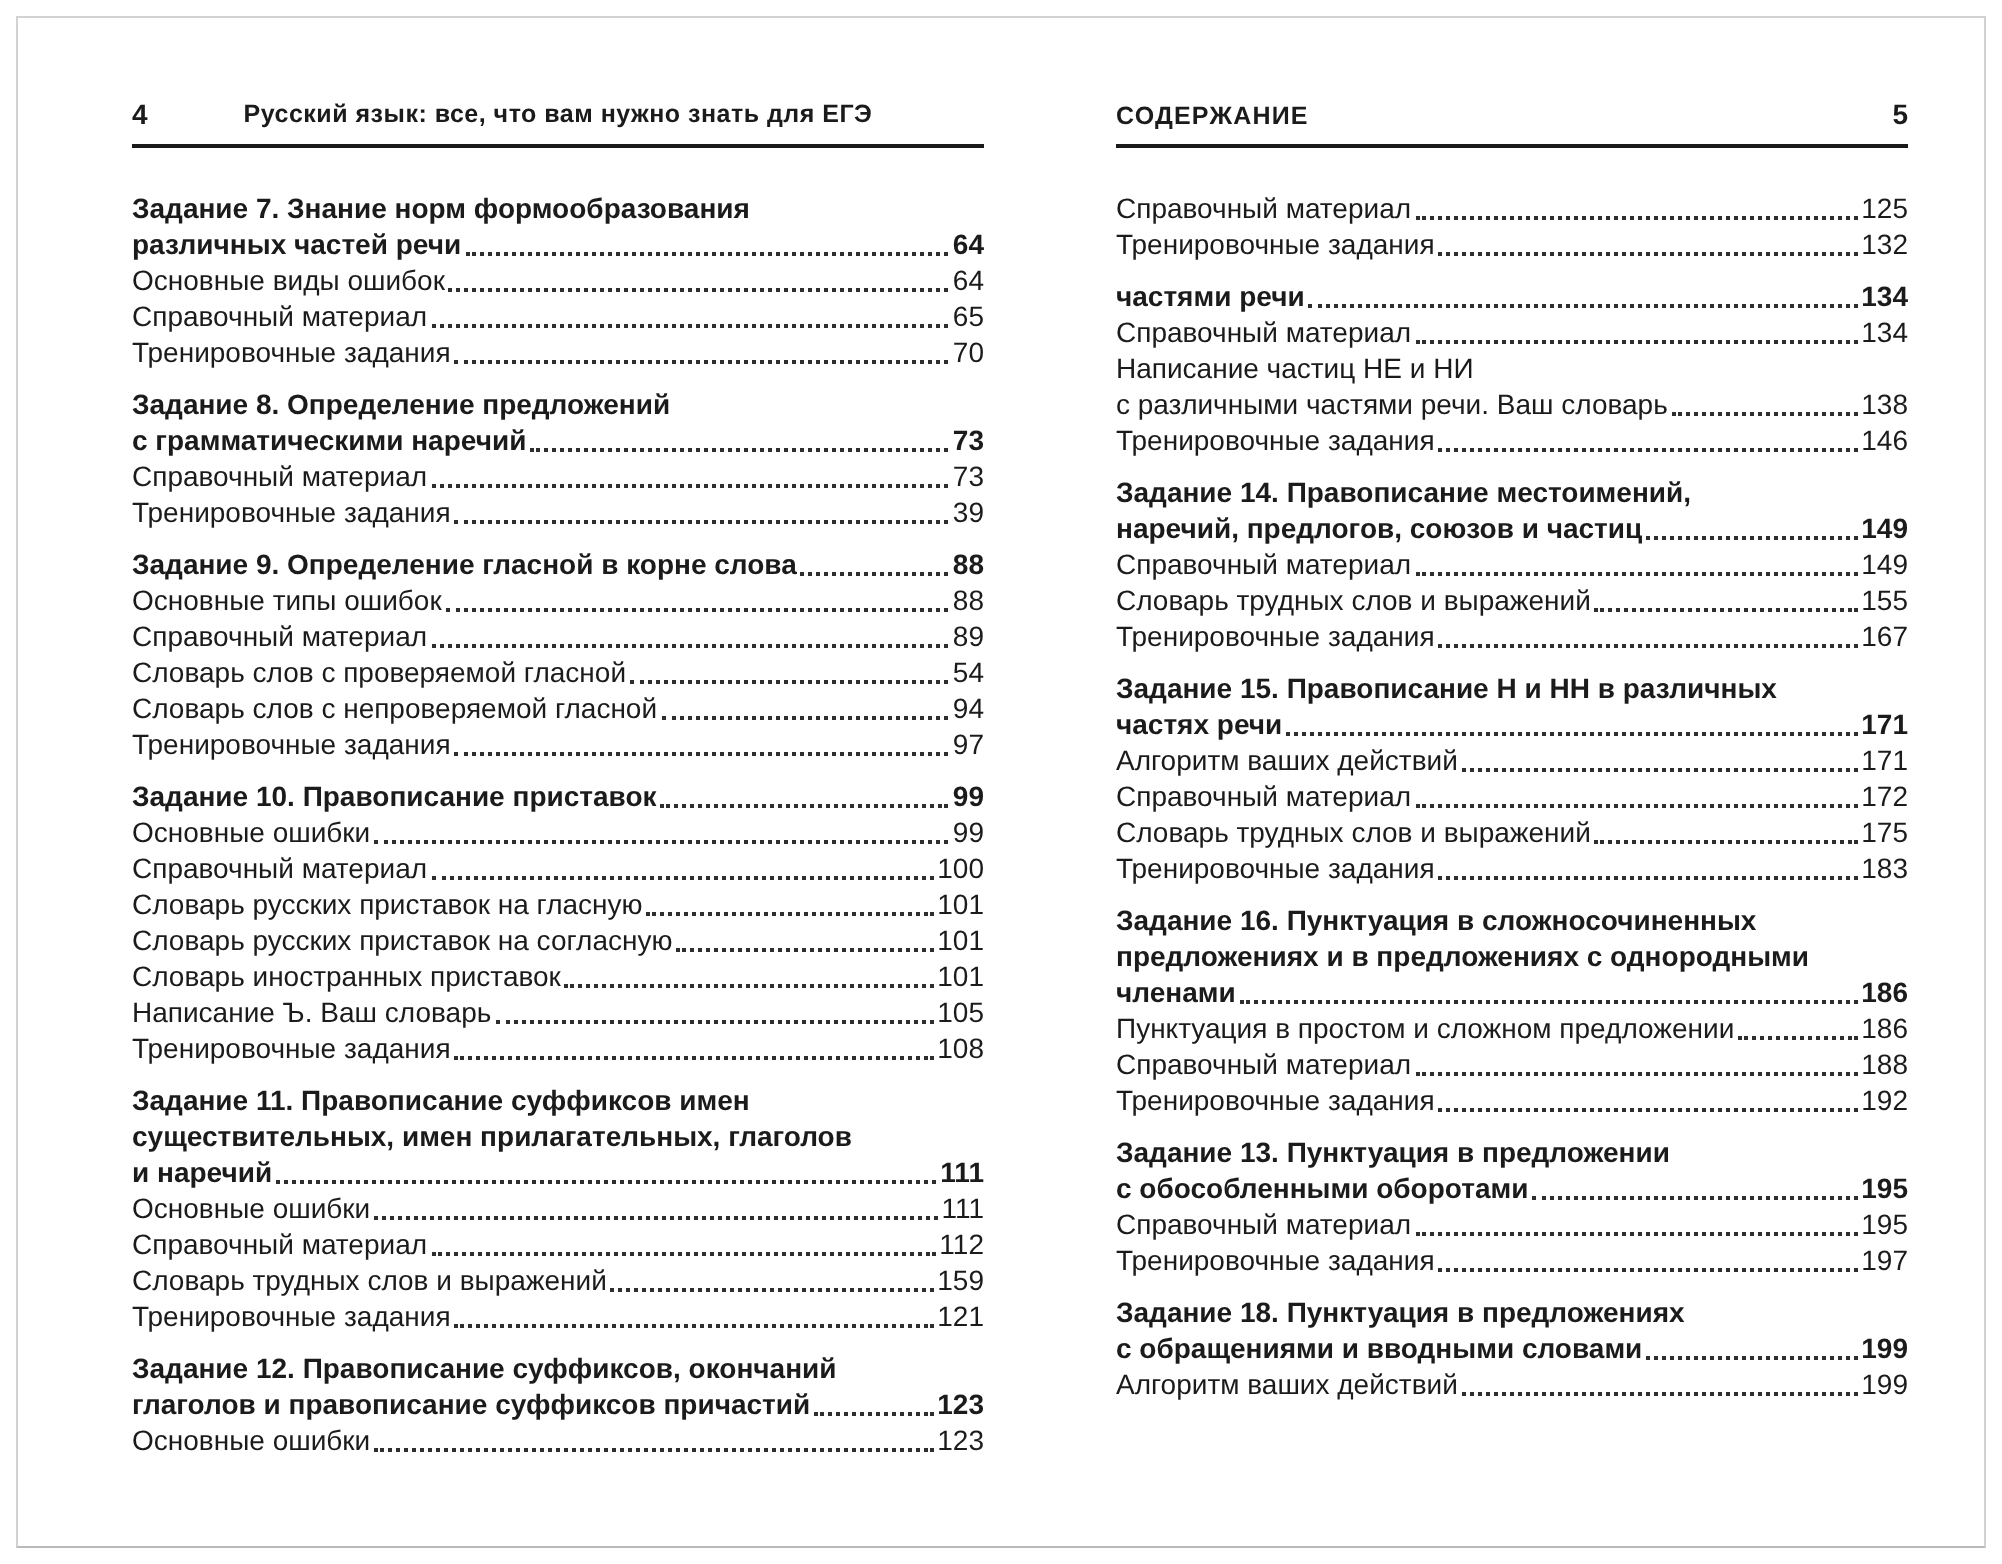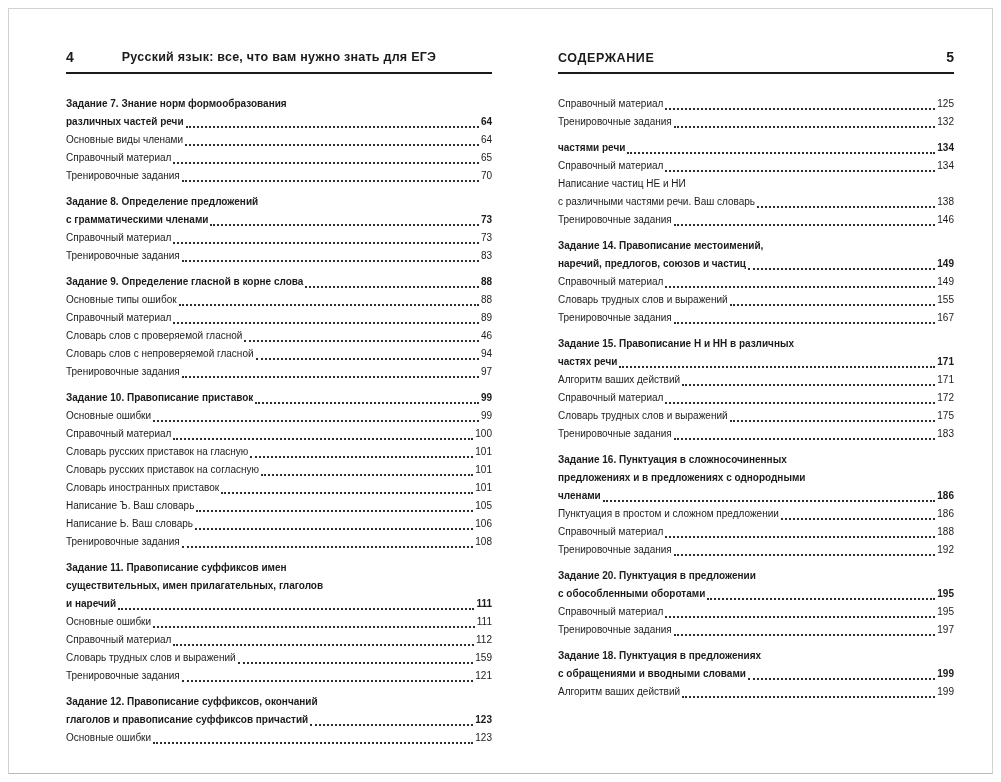--- a/index.html
+++ b/index.html
@@ -45,21 +45,21 @@
     letter-spacing: .6px;
     padding-top: 1px;
   }
   .rule {
     border-top: 2px solid #1a1a1a;
     margin-top: 5px;
     margin-bottom: 21px;
   }
 
   
-  .toc { font-size: 10px; line-height: 18px; }
+  .toc { font-size: 14px; line-height: 18px; }
   .entry { font-weight: normal; }
   .entry.bold { font-weight: bold; margin-top: 8px; }
   .entry.bold:first-child { margin-top: 0; }
   .wrap-line { white-space: nowrap; }
   .toc-row { display: flex; align-items: flex-end; }
   .toc-row .t { white-space: nowrap; }
   .dots {
     flex: 1 1 auto;
     min-width: 12px;
     border-bottom: 2px dotted #2e2e2e;
@@ -83,21 +83,21 @@
           <div class="entry bold">
             <div class="wrap-line">Задание 7. Знание норм формообразования</div>
             <div class="toc-row">
               <span class="t">различных частей речи</span>
               <span class="dots"></span>
               <span class="pg">64</span>
             </div>
           </div>
           <div class="entry">
             <div class="toc-row">
-              <span class="t">Основные виды членами</span>
+              <span class="t">Основные виды ошибок</span>
               <span class="dots"></span>
               <span class="pg">64</span>
             </div>
           </div>
           <div class="entry">
             <div class="toc-row">
               <span class="t">Справочный материал</span>
               <span class="dots"></span>
               <span class="pg">65</span>
             </div>
@@ -105,37 +105,37 @@
           <div class="entry">
             <div class="toc-row">
               <span class="t">Тренировочные задания</span>
               <span class="dots"></span>
               <span class="pg">70</span>
             </div>
           </div>
           <div class="entry bold">
             <div class="wrap-line">Задание 8. Определение предложений</div>
             <div class="toc-row">
-              <span class="t">с грамматическими членами</span>
+              <span class="t">с грамматическими наречий</span>
               <span class="dots"></span>
               <span class="pg">73</span>
             </div>
           </div>
           <div class="entry">
             <div class="toc-row">
               <span class="t">Справочный материал</span>
               <span class="dots"></span>
               <span class="pg">73</span>
             </div>
           </div>
           <div class="entry">
             <div class="toc-row">
               <span class="t">Тренировочные задания</span>
               <span class="dots"></span>
-              <span class="pg">83</span>
+              <span class="pg">39</span>
             </div>
           </div>
           <div class="entry bold">
             <div class="toc-row">
               <span class="t">Задание 9. Определение гласной в корне слова</span>
               <span class="dots"></span>
               <span class="pg">88</span>
             </div>
           </div>
           <div class="entry">
@@ -149,21 +149,21 @@
             <div class="toc-row">
               <span class="t">Справочный материал</span>
               <span class="dots"></span>
               <span class="pg">89</span>
             </div>
           </div>
           <div class="entry">
             <div class="toc-row">
               <span class="t">Словарь слов с проверяемой гласной</span>
               <span class="dots"></span>
-              <span class="pg">46</span>
+              <span class="pg">54</span>
             </div>
           </div>
           <div class="entry">
             <div class="toc-row">
               <span class="t">Словарь слов с непроверяемой гласной</span>
               <span class="dots"></span>
               <span class="pg">94</span>
             </div>
           </div>
           <div class="entry">
@@ -213,27 +213,20 @@
               <span class="t">Словарь иностранных приставок</span>
               <span class="dots"></span>
               <span class="pg">101</span>
             </div>
           </div>
           <div class="entry">
             <div class="toc-row">
               <span class="t">Написание Ъ. Ваш словарь</span>
               <span class="dots"></span>
               <span class="pg">105</span>
-            </div>
-          </div>
-          <div class="entry">
-            <div class="toc-row">
-              <span class="t">Написание Ь. Ваш словарь</span>
-              <span class="dots"></span>
-              <span class="pg">106</span>
             </div>
           </div>
           <div class="entry">
             <div class="toc-row">
               <span class="t">Тренировочные задания</span>
               <span class="dots"></span>
               <span class="pg">108</span>
             </div>
           </div>
           <div class="entry bold">
@@ -432,21 +425,21 @@
             </div>
           </div>
           <div class="entry">
             <div class="toc-row">
               <span class="t">Тренировочные задания</span>
               <span class="dots"></span>
               <span class="pg">192</span>
             </div>
           </div>
           <div class="entry bold">
-            <div class="wrap-line">Задание 20. Пунктуация в предложении</div>
+            <div class="wrap-line">Задание 13. Пунктуация в предложении</div>
             <div class="toc-row">
               <span class="t">с обособленными оборотами</span>
               <span class="dots"></span>
               <span class="pg">195</span>
             </div>
           </div>
           <div class="entry">
             <div class="toc-row">
               <span class="t">Справочный материал</span>
               <span class="dots"></span>

